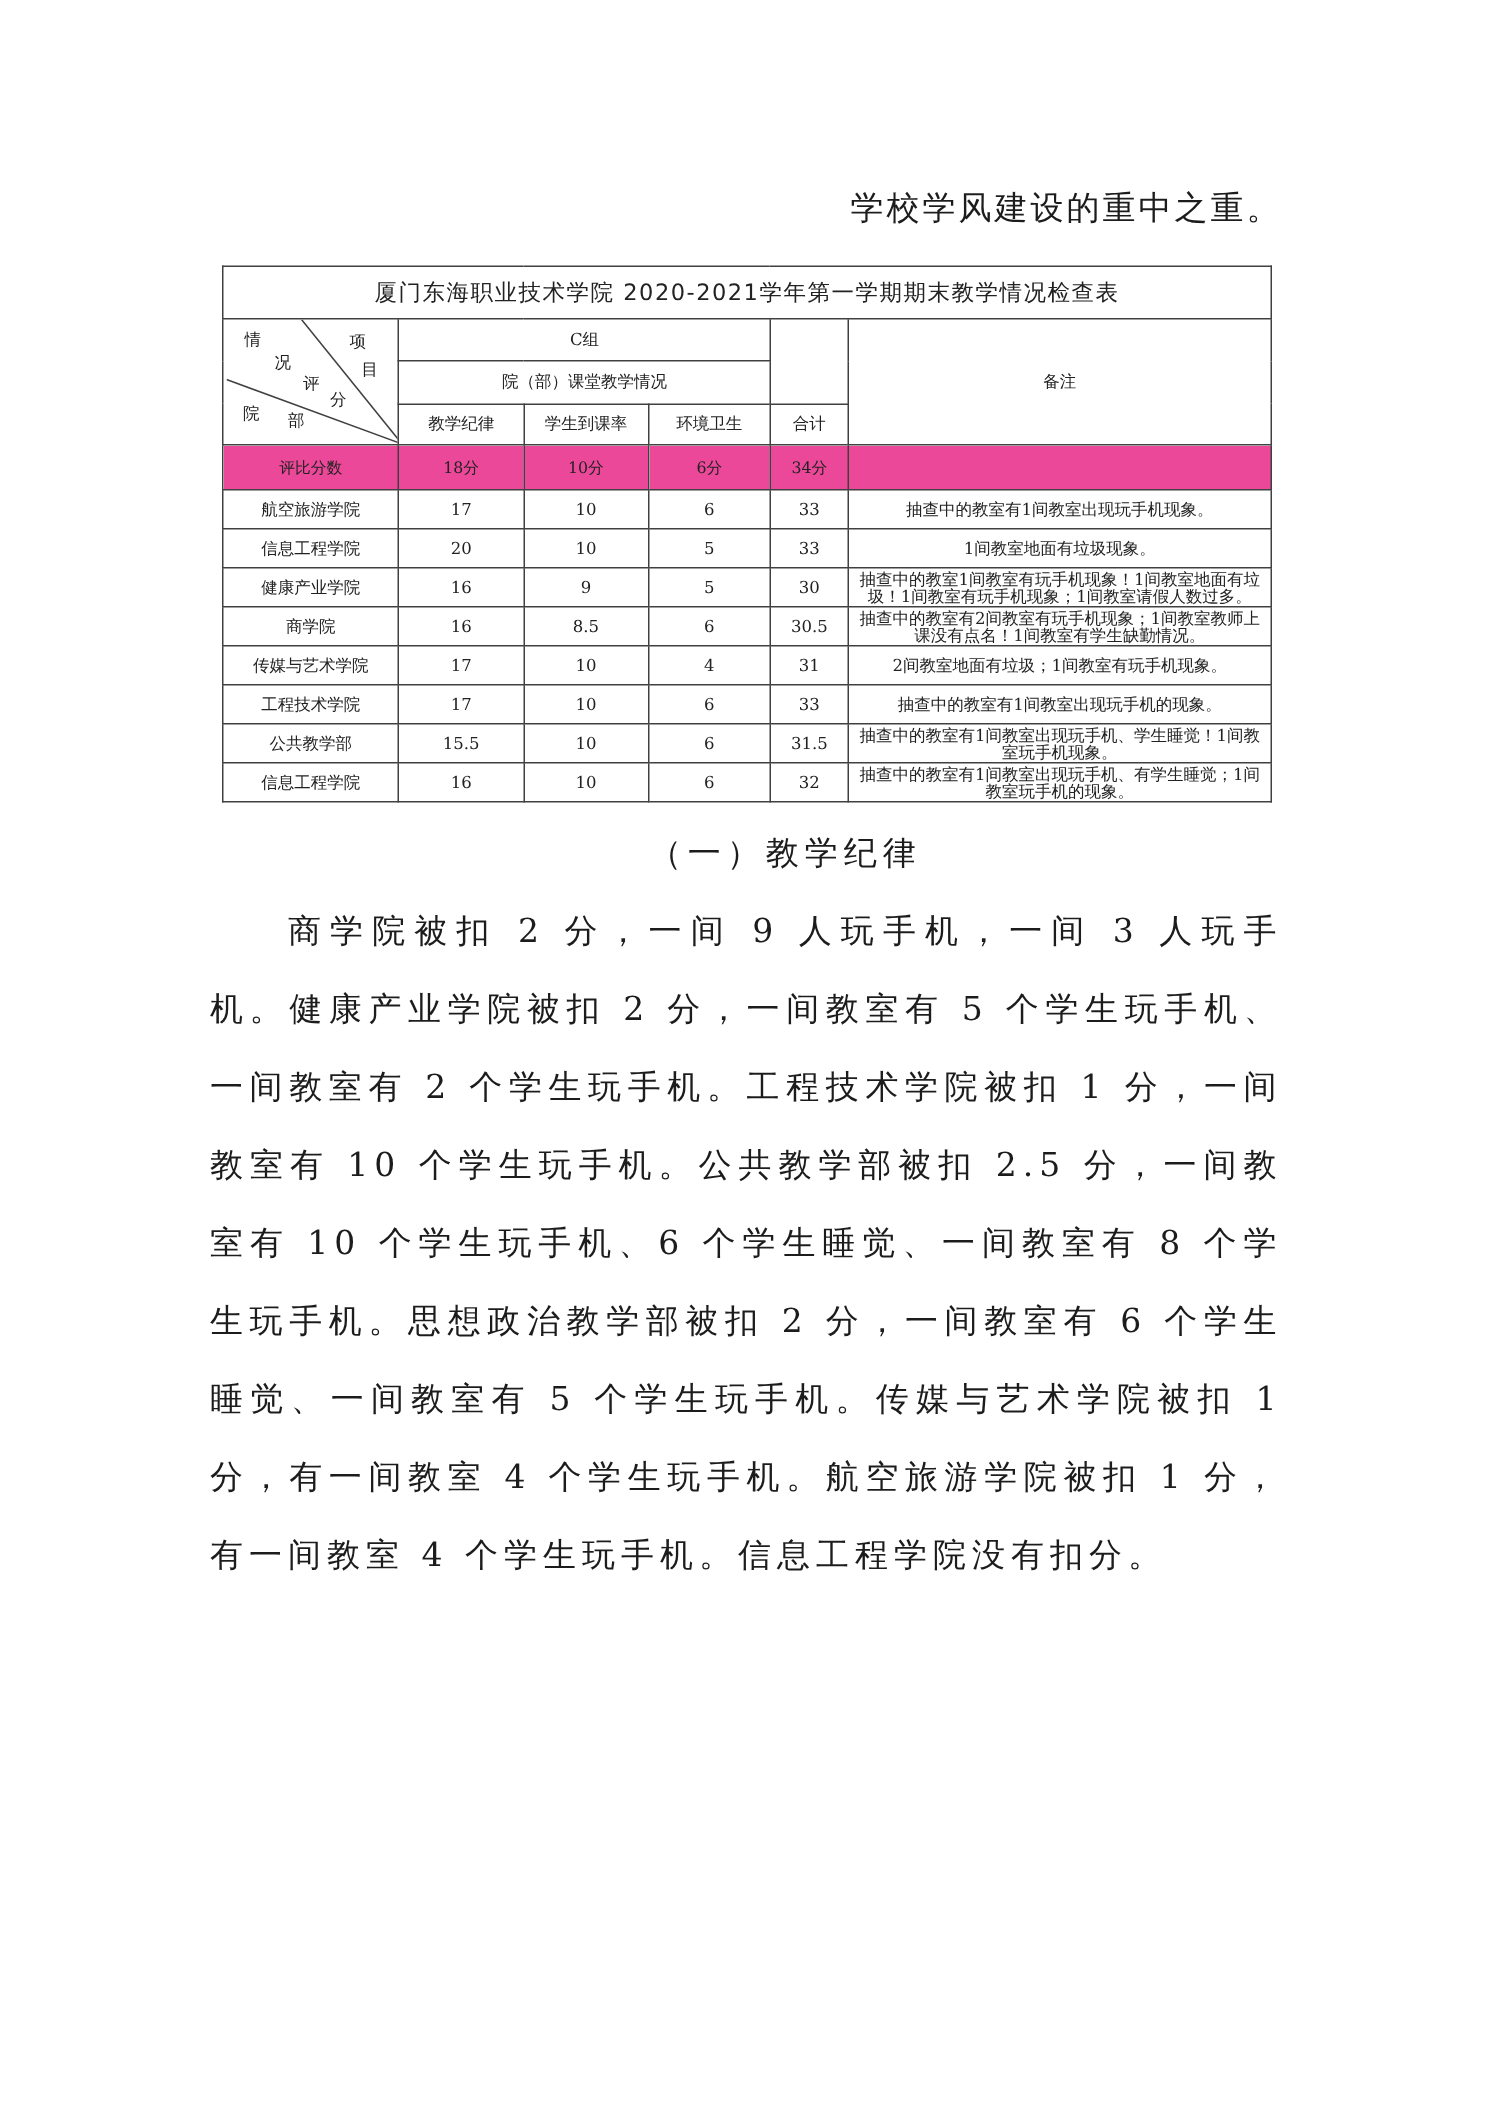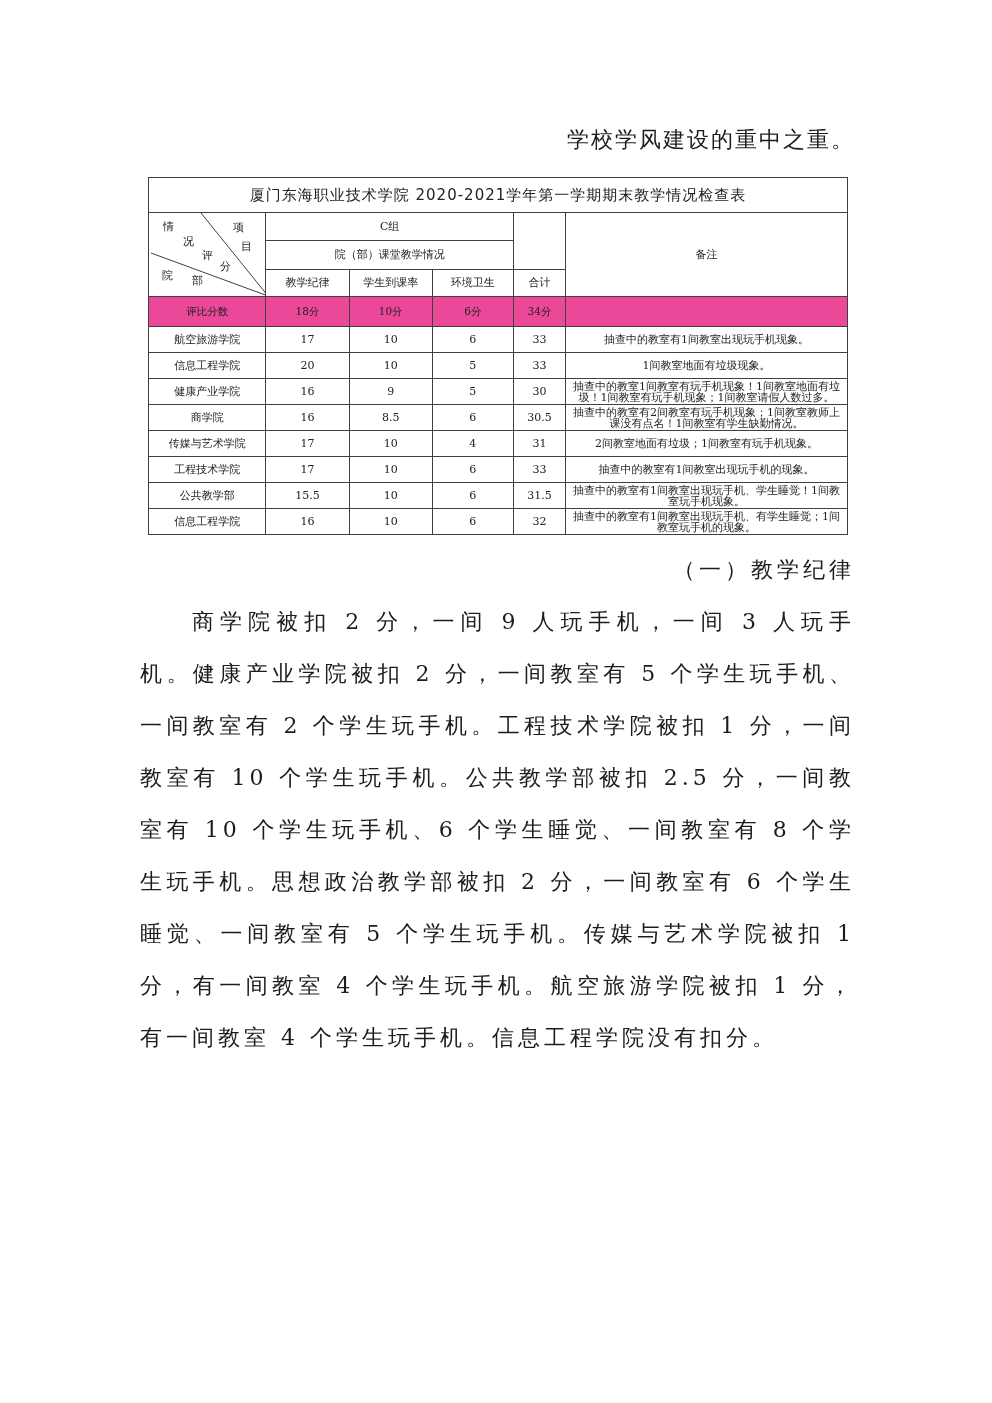--- a/index.html
+++ b/index.html
@@ -75,21 +75,21 @@
 
   
   .bodytext { margin-top: 9px; }
   .bodytext p {
     margin: 0;
     font-size: 22px;
     line-height: 52px;
     letter-spacing: 4px;
     text-align: justify;
   }
-  .bodytext p.heading { text-align: right; }
+  .bodytext p.heading { text-align: center; }
   .ind { text-indent: 52px; }
 </style>
 </head>
 <body>
 
 <div class="page">
 
   <p class="intro">学校学风建设的重中之重。</p>
 
   <table class="check">

